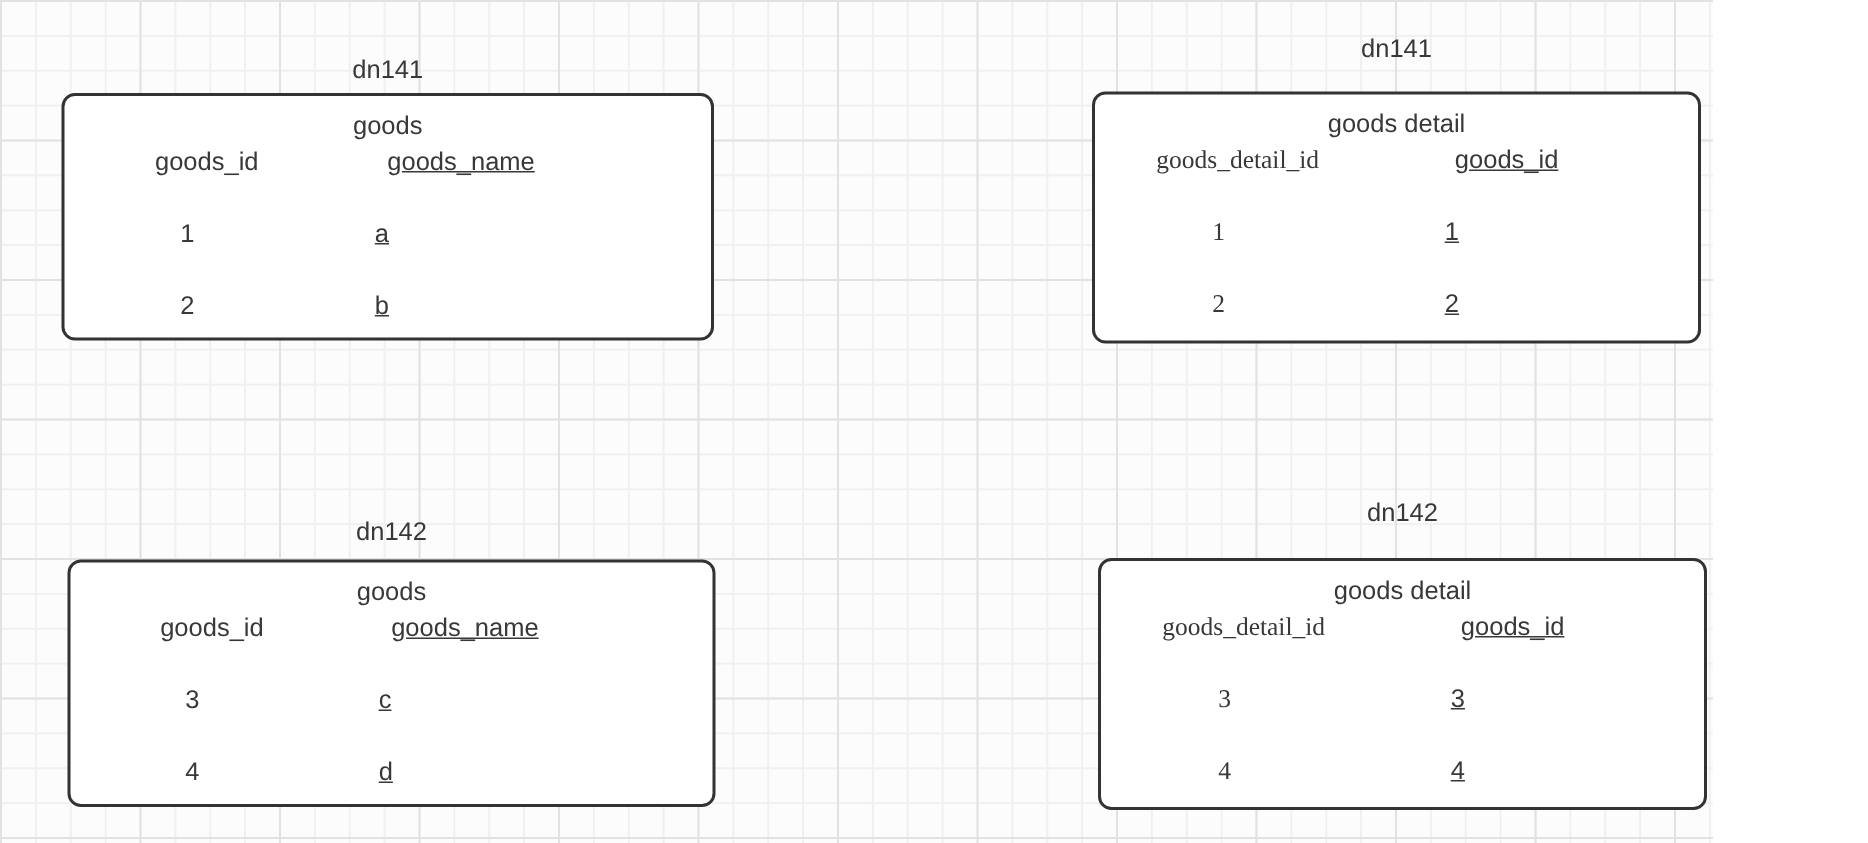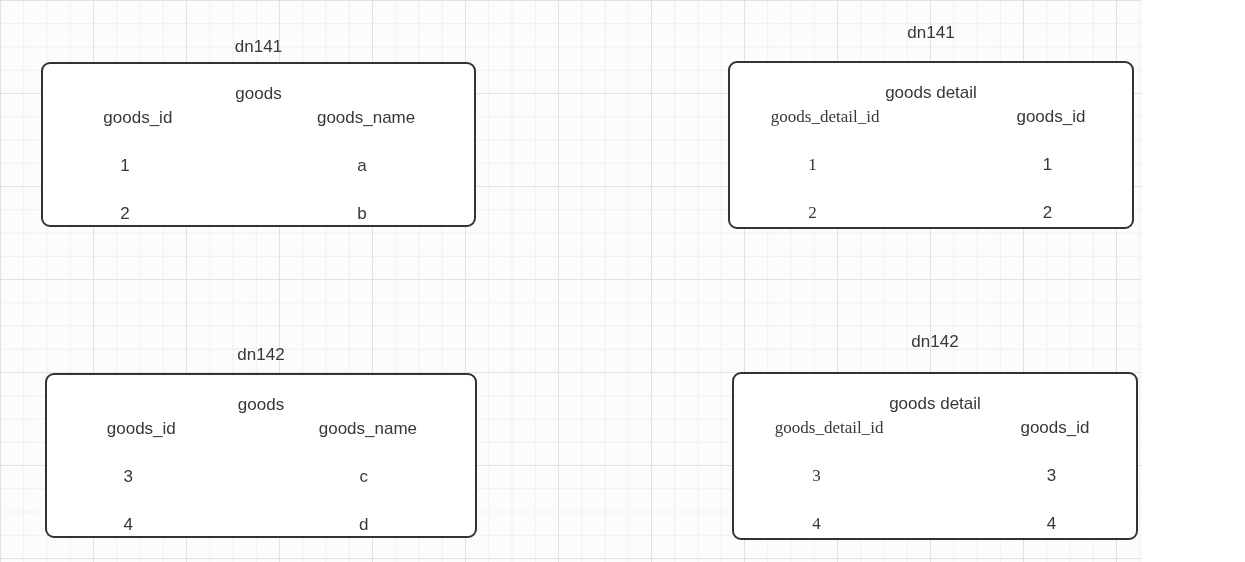--- a/index.html
+++ b/index.html
@@ -23,33 +23,33 @@
   .node-label {
     text-align: center;
     font-size: 17px;
     line-height: 21px;
     color: #383838;
   }
   .table-box {
     border: 2.5px solid #333333;
     border-radius: 9px;
     background: #ffffff;
-    padding-top: 19px;
+    padding-top: 9px;
     overflow: hidden;
   }
   .table-title {
     text-align: center;
     font-size: 17px;
     line-height: 22px;
   }
   .trow { display: flex; font-size: 17px; line-height: 22px; }
   .trow.header { margin-top: 2px; margin-left: 16px; }
   .trow.data { margin-top: 26px; }
   .cell-a { text-align: center; }
-  .cell-b { text-align: center; margin-left: auto; }
+  .cell-b { text-align: left; margin-left: auto; text-decoration: underline; }
   .goods-node  .cell-a { flex: 0 0 38%; }
   .goods-node  .cell-b { flex: 0 0 52%; }
   .detail-node .cell-a { flex: 0 0 41%; font-family: Liberation Serif, serif; }
   .detail-node .cell-b { flex: 0 0 42%; }
   
   .n1 { left: 41px;  top: 36px;  width: 435px; }
   .n1 .table-box { height: 165px; margin-top: 5px; }
   .n2 { left: 728px; top: 22px;  width: 406px; }
   .n2 .table-box { height: 168px; margin-top: 18px; }
   .n3 { left: 45px;  top: 344px; width: 432px; }

